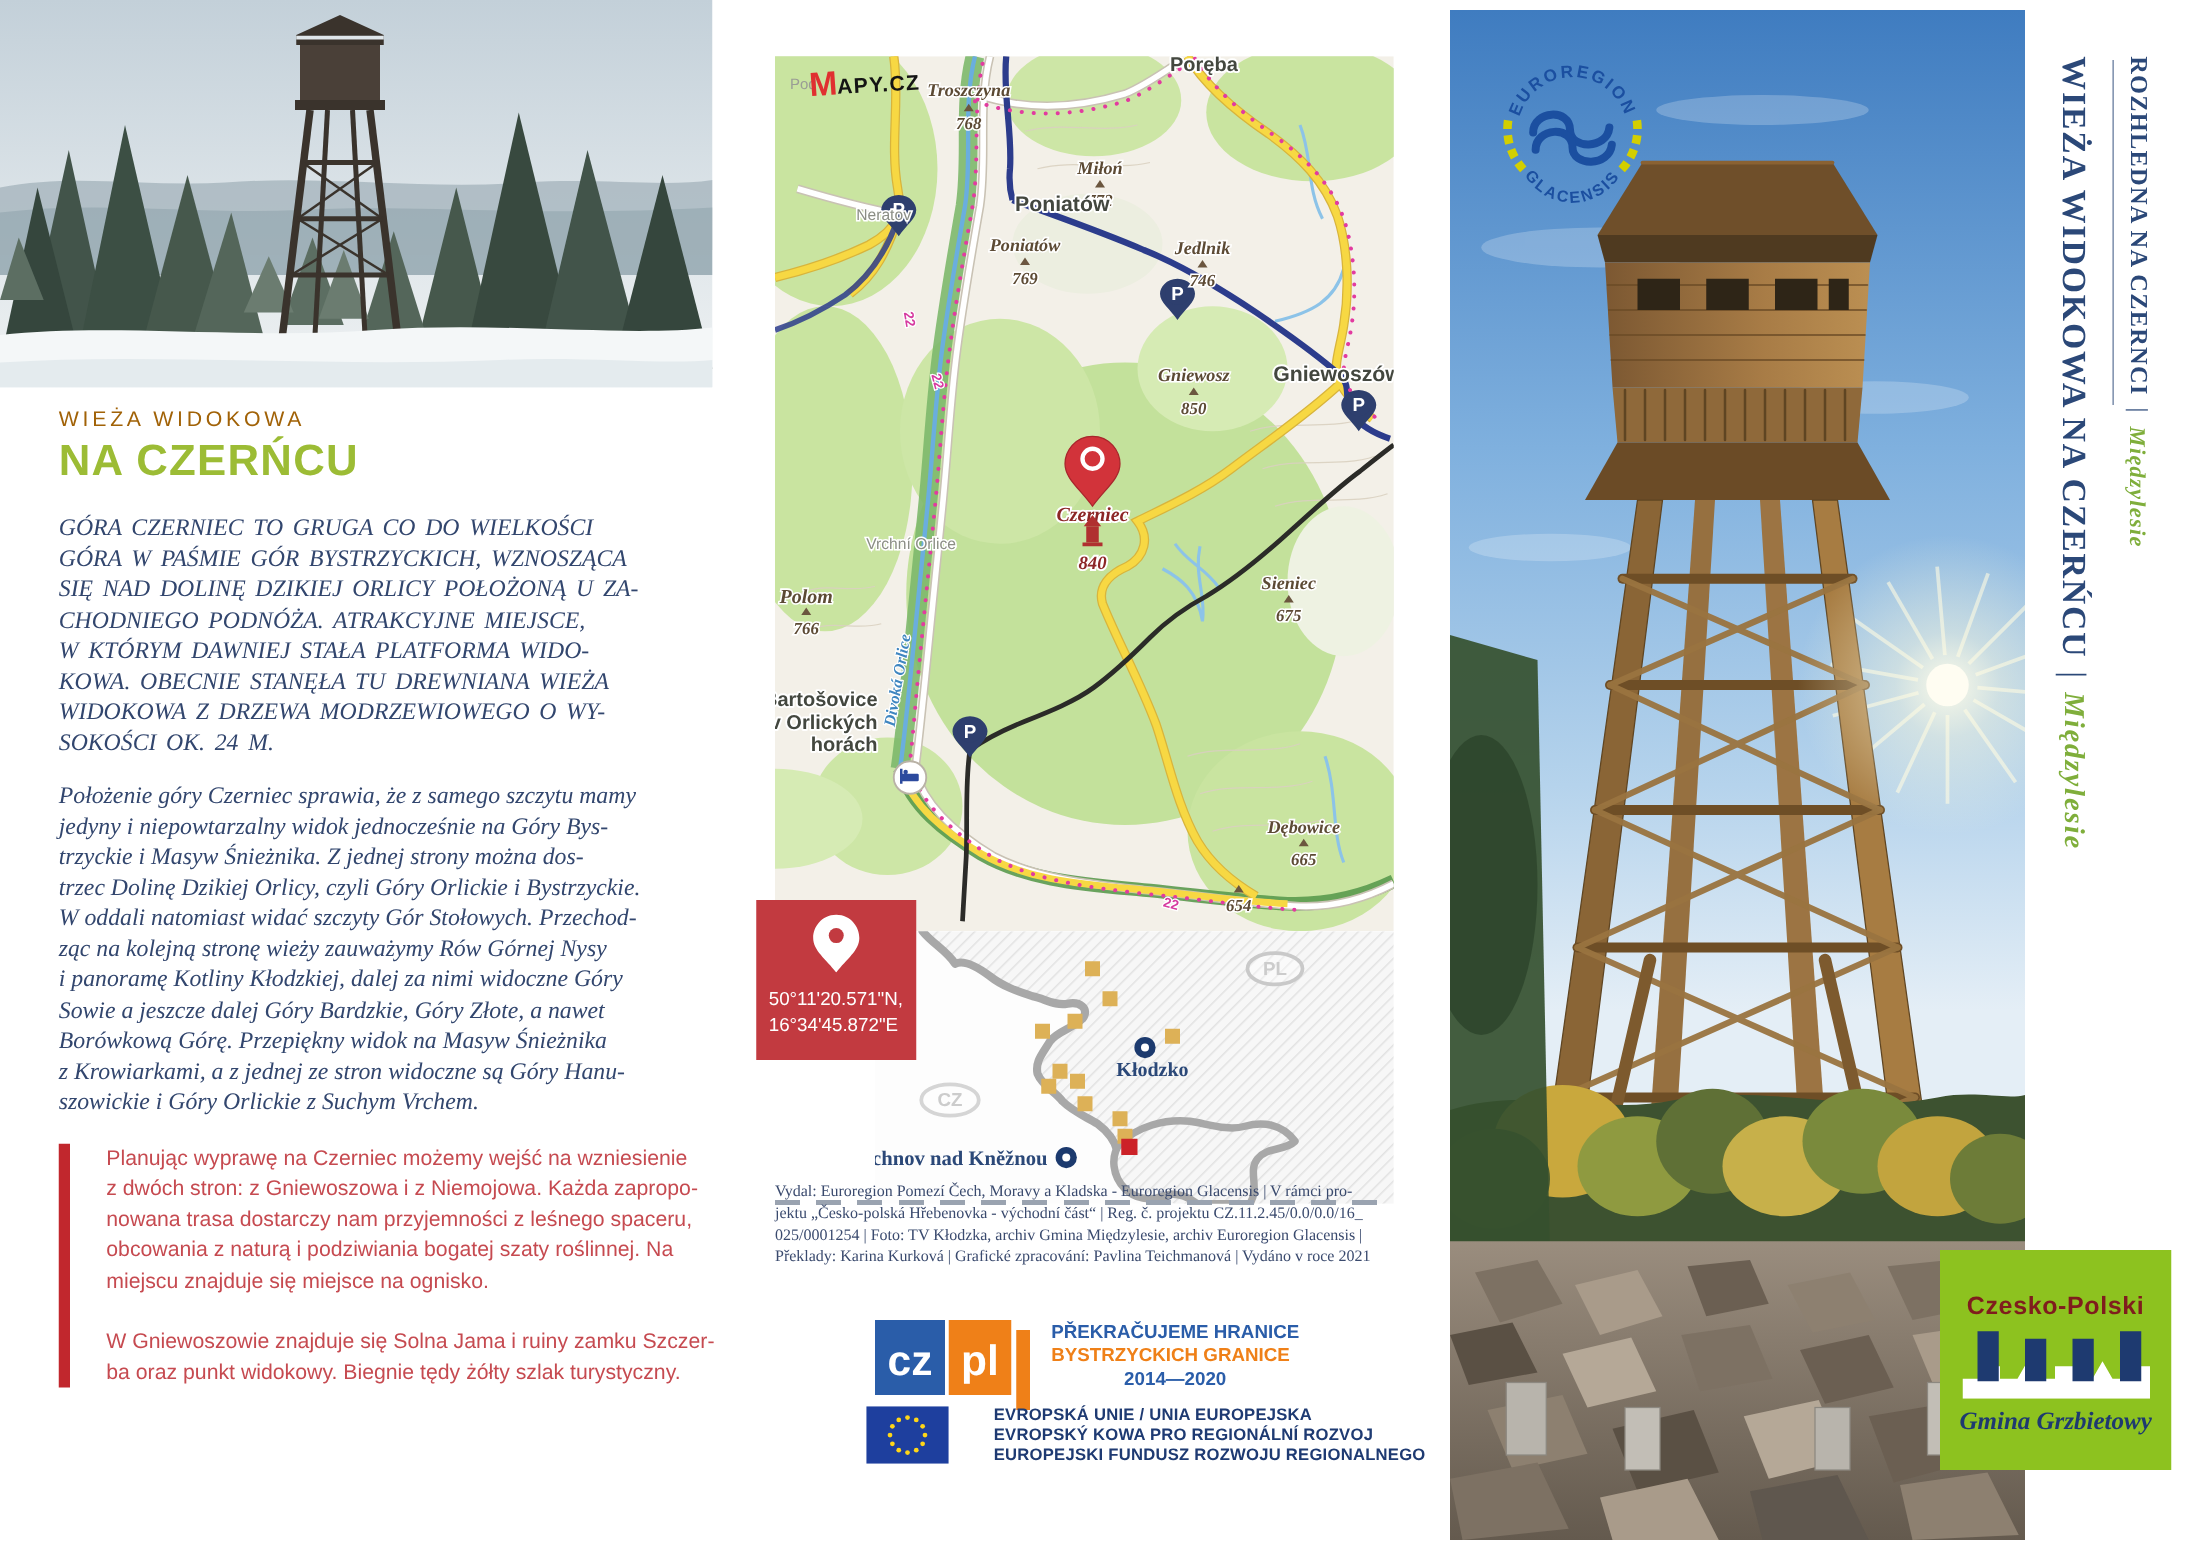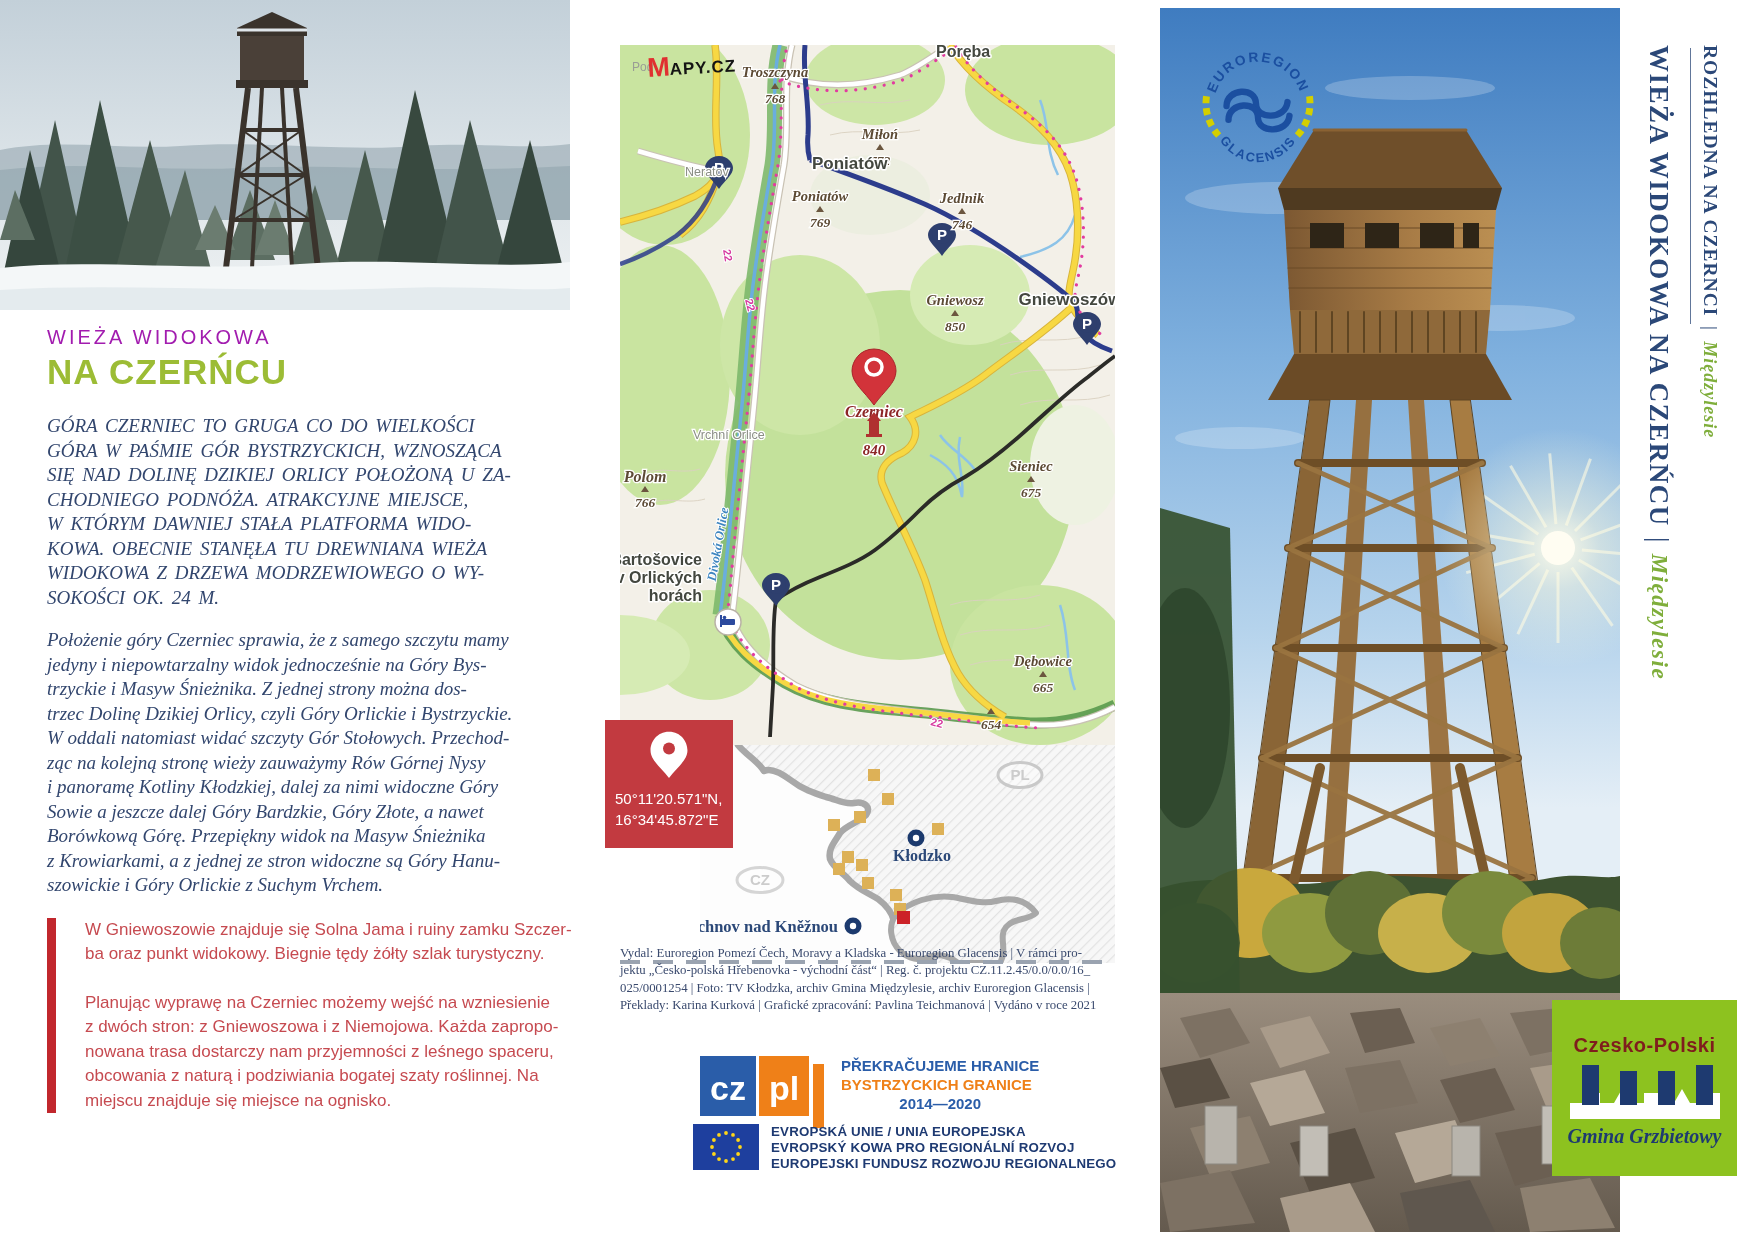--- a/index.html
+++ b/index.html
@@ -2,21 +2,21 @@
 <html><head>
 <meta charset="utf-8">
 <style>
   html,body{margin:0;padding:0;}
   body{width:1754px;height:1240px;position:relative;background:#ffffff;overflow:hidden;
        font-family:"Liberation Sans","DejaVu Sans",sans-serif;}
   .abs{position:absolute;}
   
   #left-photo{left:0;top:0;width:570px;height:310px;}
   #left-col{left:47px;top:326px;width:492px;}
-  .h-green-1{font-size:20px;letter-spacing:3px;font-weight:500;color:#a21caf;}
+  .h-green-1{font-size:17px;letter-spacing:3px;font-weight:500;color:#a16207;}
   .h-green-2{font-size:35px;letter-spacing:1px;font-weight:700;color:#9cbc35;margin-top:3px;}
   .body-para{font-family:"Liberation Serif","DejaVu Serif",serif;font-size:19px;line-height:24.5px;
              color:#32466e;white-space:pre;font-style:italic;}
   .caps-para{word-spacing:3px;margin-top:22px;}
   .norm-para{margin-top:18px;}
   #red-box{display:flex;margin-top:20px;}
   #red-bar{width:9px;background:#c1272d;flex:0 0 9px;margin-right:29px;}
   .red-para{font-size:17px;line-height:24.5px;color:#c64a50;white-space:pre;}
   .red-para + .red-para{margin-top:24px;}
   
@@ -25,21 +25,21 @@
               text-align:center;}
   #coords-text{color:#ffffff;font-size:15px;line-height:21px;text-align:left;margin:6px 0 0 10px;}
   #locator-svg{left:700px;top:745px;width:415px;height:218px;}
   #dash-sep{left:620px;top:960px;width:495px;height:4px;
             background:repeating-linear-gradient(90deg,#9aa3b0 0 20px,transparent 20px 33px);}
   #credits{left:620px;top:945px;width:500px;font-family:"Liberation Serif","DejaVu Serif",serif;
            font-size:12.8px;line-height:17.4px;color:#3a4a6e;white-space:pre;}
   #interreg{left:700px;top:1056px;display:flex;align-items:flex-start;}
   #interreg-text{margin-left:13px;font-weight:700;font-size:15px;line-height:19px;}
   .irg-blue{color:#2a5da9;text-align:center;} .irg-orange{color:#ef8018;}
-  #eu-block{left:693px;top:1124px;display:flex;align-items:flex-start;}
+  #eu-block{left:693px;top:1124px;display:flex;align-items:center;gap:24px;}
   #eu-text{margin-left:12px;font-weight:700;font-size:13.3px;line-height:15.8px;color:#1e3a72;letter-spacing:.2px;}
   
   #right-photo{left:1160px;top:8px;width:460px;height:1224px;}
   #euroregion-logo{left:1199px;top:47px;width:118px;height:118px;}
   .vcol{writing-mode:vertical-rl;font-family:"Liberation Serif","DejaVu Serif",serif;font-weight:700;}
   #vcol-pl{left:1643px;top:45px;height:1150px;font-size:27px;letter-spacing:1.5px;color:#2b4878;}
   #vcol-cz{left:1699px;top:45px;height:1150px;font-size:19.5px;letter-spacing:1px;color:#2b4878;}
   .vsep{margin-block:0;margin-inline:10px;font-weight:400;}
   .vgreen{font-style:italic;color:#7fae3b;font-weight:700;}
   #vcol-pl .vgreen{font-size:23px;}
@@ -135,27 +135,27 @@
 W oddali natomiast widać szczyty Gór Stołowych. Przechod-
 ząc na kolejną stronę wieży zauważymy Rów Górnej Nysy
 i panoramę Kotliny Kłodzkiej, dalej za nimi widoczne Góry
 Sowie a jeszcze dalej Góry Bardzkie, Góry Złote, a nawet
 Borówkową Górę. Przepiękny widok na Masyw Śnieżnika
 z Krowiarkami, a z jednej ze stron widoczne są Góry Hanu-
 szowickie i Góry Orlickie z Suchym Vrchem.</div>
   <div id="red-box">
     <div id="red-bar"></div>
     <div>
-      <div class="red-para">W Gniewoszowie znajduje się Solna Jama i ruiny zamku Szczer-
-ba oraz punkt widokowy. Biegnie tędy żółty szlak turystyczny.</div>
       <div class="red-para">Planując wyprawę na Czerniec możemy wejść na wzniesienie
 z dwóch stron: z Gniewoszowa i z Niemojowa. Każda zapropo-
 nowana trasa dostarczy nam przyjemności z leśnego spaceru,
 obcowania z naturą i podziwiania bogatej szaty roślinnej. Na
 miejscu znajduje się miejsce na ognisko.</div>
+      <div class="red-para">W Gniewoszowie znajduje się Solna Jama i ruiny zamku Szczer-
+ba oraz punkt widokowy. Biegnie tędy żółty szlak turystyczny.</div>
     </div>
   </div>
 </div>
 
 <svg id="map-svg" class="abs" viewBox="0 0 495 700" xmlns="http://www.w3.org/2000/svg">
   <rect width="495" height="700" fill="#f3f0e8"></rect>
   <g>
     <ellipse cx="45" cy="90" rx="85" ry="110" fill="#c9e4a0"></ellipse>
     <ellipse cx="40" cy="330" rx="70" ry="130" fill="#c9e4a0"></ellipse>
     <ellipse cx="255" cy="35" rx="70" ry="45" fill="#cde6a6"></ellipse>

